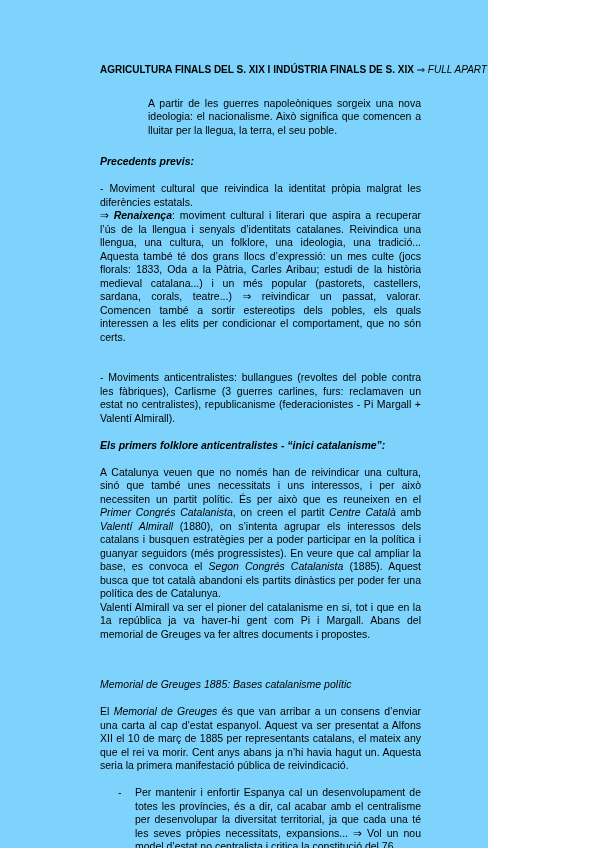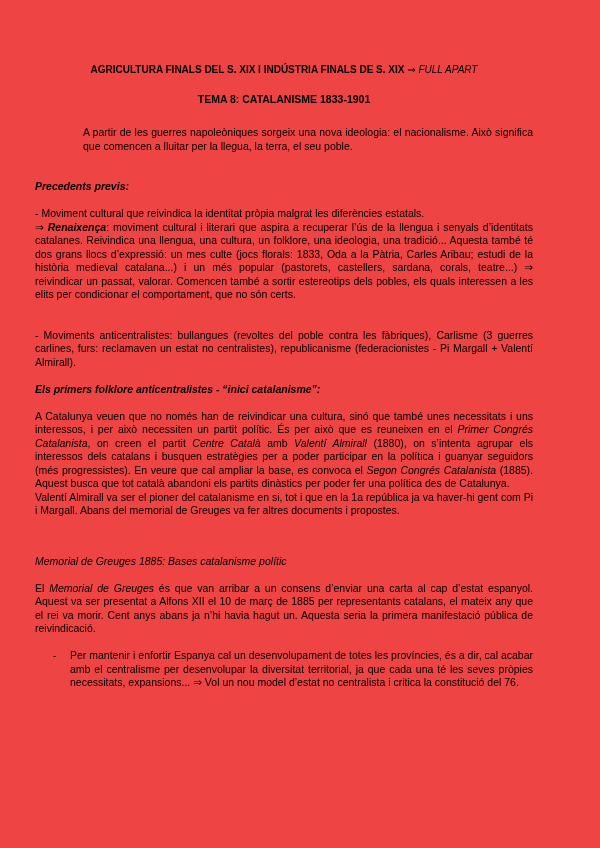--- a/index.html
+++ b/index.html
@@ -5,46 +5,45 @@
   html, body {
     margin: 0;
     padding: 0;
     width: 600px;
     height: 848px;
     background: #ffffff;
     overflow: hidden;
   }
   .page {
     box-sizing: border-box;
-    width: 600px;
+    width: 488px;
     height: 848px;
-    padding: 63px 67px 0 35px;
-    background: #ef4444;
+    padding: 63px 67px 0 100px;
+    background: #7dd3fc;
     color: #000000;
     font-family: "Liberation Sans", "DejaVu Sans", sans-serif;
     font-size: 10.5px;
     line-height: 13.5px;
   }
   .block { text-align: justify; }
   .block.center { text-align: center; white-space: nowrap; }
   [data-name="doc-subject-header"] { font-size: 10px; }
   .b { font-weight: bold; }
   .i { font-style: italic; }
   .bullet { display: flex; padding-left: 18px; }
   .bullet .marker { flex: none; width: 17px; }
   .bullet .bullet-text { flex: 1; text-align: justify; }
 </style>
 </head>
 <body>
 
 <div class="page" data-name="document-page">
     <div class="block center" data-name="doc-subject-header" style="margin-top: 0px;"><span class="b" data-name="text-run">AGRICULTURA FINALS DEL S. XIX  I INDÚSTRIA FINALS DE S. XIX </span><span data-name="text-run">⇒ </span><span class="i" data-name="text-run">FULL APART</span></div>
-    <div class="block center" data-name="doc-title" style="margin-top: 16.2px;"><span class="b" data-name="text-run">TEMA 8: CATALANISME 1833-1901</span></div>
     <div class="block" data-name="paragraph-intro" style="margin-top: 20.25px; margin-left: 48px;"><span data-name="text-run">A partir de les guerres napoleòniques sorgeix una nova ideologia: el nacionalisme. Això significa que comencen a lluitar per la llegua, la terra, el seu poble.</span></div>
-    <div class="block" data-name="heading-precedents" style="margin-top: 27px;"><span class="b i" data-name="text-run">Precedents previs:</span></div>
+    <div class="block" data-name="heading-precedents" style="margin-top: 18px;"><span class="b i" data-name="text-run">Precedents previs:</span></div>
     <div class="block" data-name="paragraph-moviment-cultural" style="margin-top: 13.5px;"><span data-name="text-run">- Moviment cultural que reivindica la identitat pròpia malgrat les diferències estatals.</span></div>
     <div class="block" data-name="paragraph-renaixenca" style="margin-top: 0px;"><span data-name="text-run">⇒ </span><span class="b i" data-name="text-run">Renaixença</span><span data-name="text-run">: moviment cultural i literari que aspira a recuperar l’ús de la llengua i senyals d’identitats catalanes. Reivindica una llengua, una cultura, un folklore, una ideologia, una tradició... Aquesta també té dos grans llocs d’expressió: un mes culte (jocs florals: 1833, Oda a la Pàtria, Carles Aribau; estudi de la història medieval catalana...) i un més popular (pastorets, castellers, sardana, corals, teatre...) ⇒ reivindicar un passat, valorar. Comencen també a sortir estereotips dels pobles, els quals interessen a les elits per condicionar el comportament, que no són certs.</span></div>
     <div class="block" data-name="paragraph-moviments-anticentralistes" style="margin-top: 27px;"><span data-name="text-run">- Moviments anticentralistes: bullangues (revoltes del poble contra les fàbriques), Carlisme (3 guerres carlines, furs: reclamaven un estat no centralistes), republicanisme (federacionistes - Pi Margall + Valentí Almirall).</span></div>
     <div class="block" data-name="heading-primers-moviments" style="margin-top: 13.5px;"><span class="b i" data-name="text-run">Els primers folklore anticentralistes - “inici catalanisme”:</span></div>
     <div class="block" data-name="paragraph-congres-catalanista" style="margin-top: 13.5px;"><span data-name="text-run">A Catalunya veuen que no només han de reivindicar una cultura, sinó que també unes necessitats i uns interessos, i per això necessiten un partit polític. És per això que es reuneixen en el </span><span class="i" data-name="text-run">Primer Congrés Catalanista</span><span data-name="text-run">, on creen el partit </span><span class="i" data-name="text-run">Centre Català</span><span data-name="text-run"> amb </span><span class="i" data-name="text-run">Valentí Almirall</span><span data-name="text-run"> (1880), on s’intenta agrupar els interessos dels catalans i busquen estratègies per a poder participar en la política i guanyar seguidors (més progressistes). En veure que cal ampliar la base, es convoca el </span><span class="i" data-name="text-run">Segon Congrés Catalanista</span><span data-name="text-run"> (1885). Aquest busca que tot català abandoni els partits dinàstics per poder fer una política des de Catalunya.</span></div>
     <div class="block" data-name="paragraph-valenti-almirall" style="margin-top: 0px;"><span data-name="text-run">Valentí Almirall va ser el pioner del catalanisme en si, tot i que en la 1a república ja va haver-hi gent com Pi i Margall. Abans del memorial de Greuges va fer altres documents i propostes.</span></div>
     <div class="block" data-name="heading-memorial-greuges" style="margin-top: 37px;"><span class="i" data-name="text-run">Memorial de Greuges 1885: Bases catalanisme polític</span></div>
     <div class="block" data-name="paragraph-memorial-greuges" style="margin-top: 13.5px;"><span data-name="text-run">El </span><span class="i" data-name="text-run">Memorial de Greuges</span><span data-name="text-run"> és que van arribar a un consens d’enviar una carta al cap d’estat espanyol. Aquest va ser presentat a Alfons XII el 10 de març de 1885 per representants catalans, el mateix any que el rei va morir. Cent anys abans ja n’hi havia hagut un. Aquesta seria la primera manifestació pública de reivindicació.</span></div>
     <div class="block bullet" data-name="bullet-mantenir-espanya" style="margin-top: 13.5px;">
       <span class="marker" data-name="bullet-dash">-</span>

